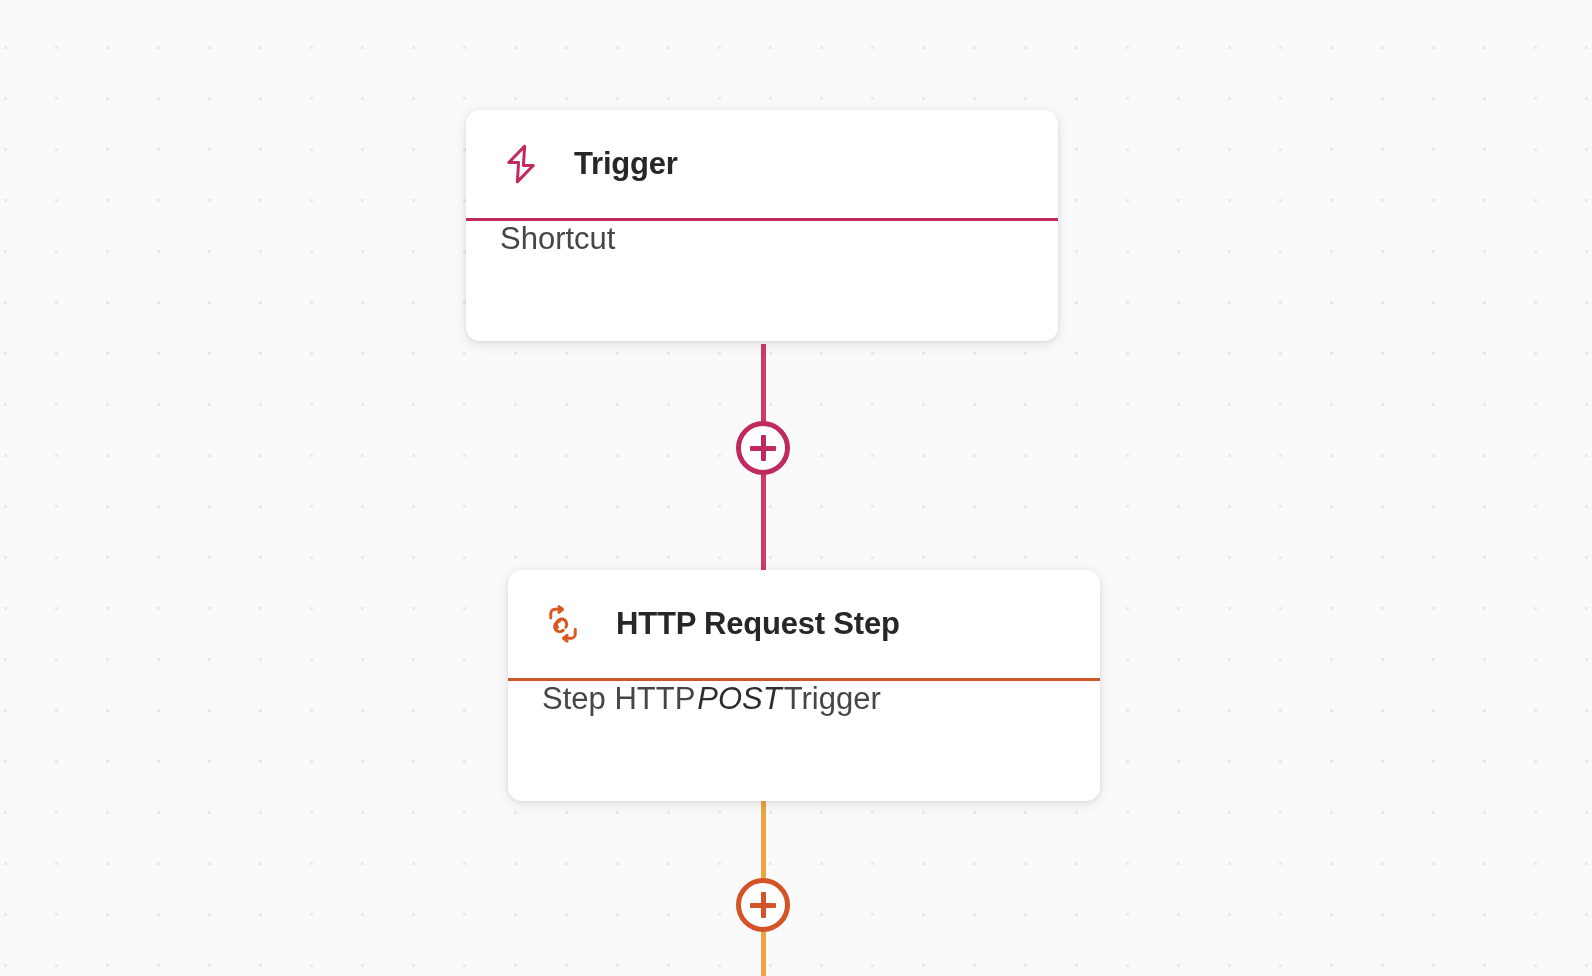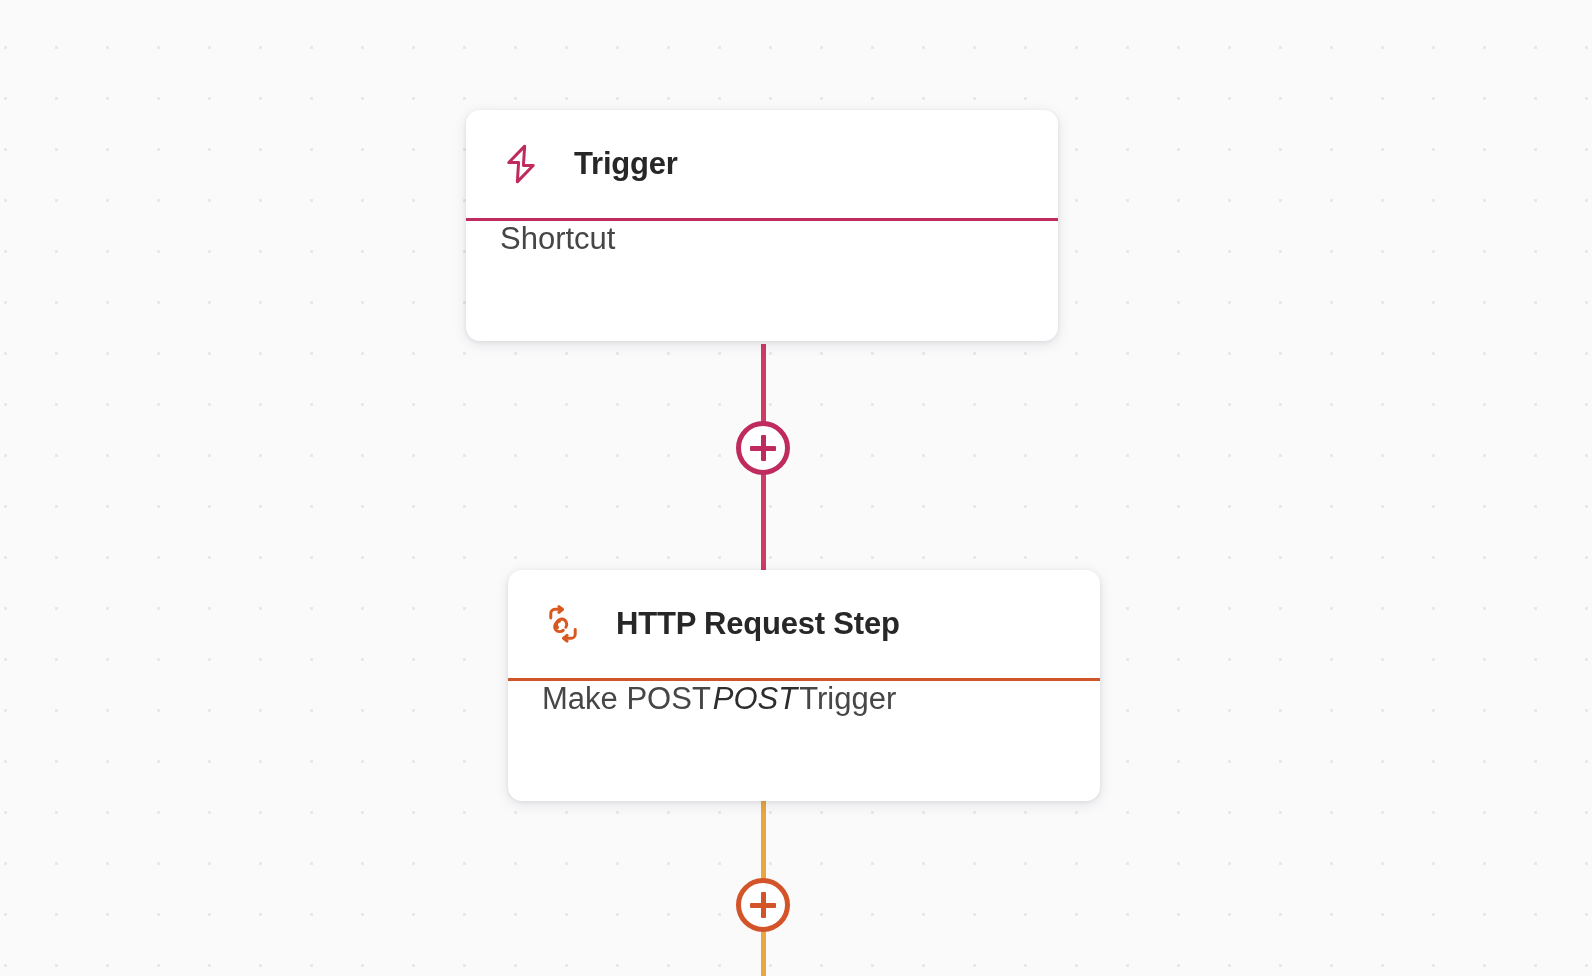--- a/index.html
+++ b/index.html
@@ -177,21 +177,21 @@
           <path d="M16.0 22.4 L13.4 24.5 L16.0 26.6" stroke="#d8581f" stroke-width="2.2" stroke-linecap="round" stroke-linejoin="round" fill="none"></path>
 
           <path d="M9.0 16.6 A4.0 4.0 0 0 1 12.4 10.3 A4.0 4.0 0 0 1 15.1 16.4" stroke="#d8581f" stroke-width="2.2" stroke-linecap="round" fill="none"></path>
           <path d="M10.4 12.0 A4.0 4.0 0 0 0 7.6 18.2 A4.0 4.0 0 0 0 13.2 18.6" stroke="#d8581f" stroke-width="2.2" stroke-linecap="round" fill="none"></path>
         </svg>
       </span>
       <span class="node-title">HTTP Request Step</span>
     </div>
     <div class="node-divider divider-orange"></div>
     <div class="node-body">
-      <span>Make POST</span>
+      <span>Step HTTP</span>
       <span class="emph">POST</span>
       <span>Trigger</span>
     </div>
   </div>
 
   <div class="plus-node orange" id="plus-http">
     <span class="bar-h"></span>
     <span class="bar-v"></span>
   </div>
 

